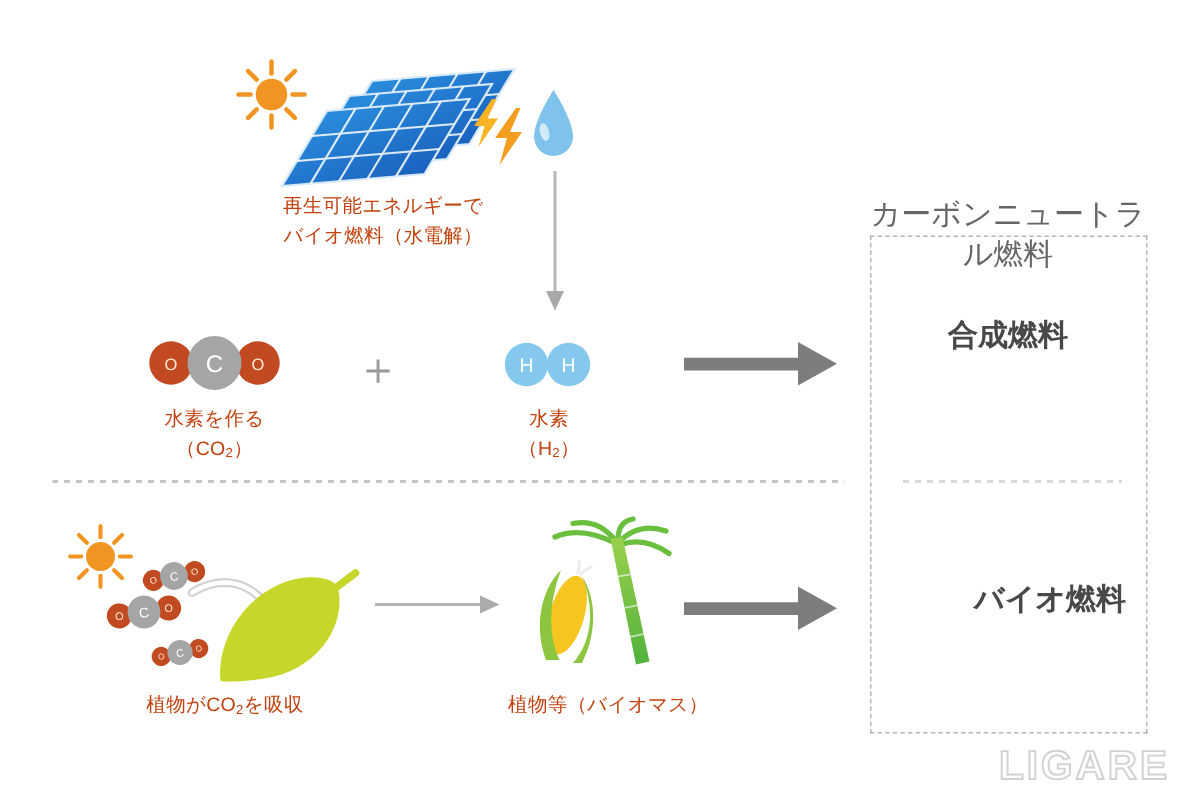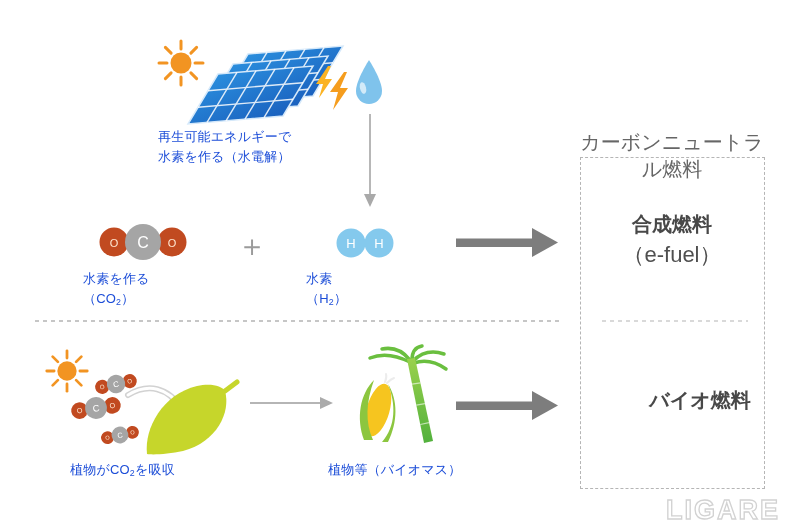--- a/index.html
+++ b/index.html
@@ -2,22 +2,22 @@
 <html><head>
 <meta charset="utf-8">
 <style>
   html,body{margin:0;padding:0;background:#ffffff;}
   .canvas{
     position:relative;width:800px;height:532px;background:#ffffff;
     overflow:hidden;font-family:"Liberation Sans","DejaVu Sans",sans-serif;
   }
   svg{position:absolute;overflow:visible;}
   .caption{
-    position:absolute;font-size:13px;line-height:1.5;
-    color:#1d4ed8;letter-spacing:0.2px;
+    position:absolute;text-align:center;font-size:13px;line-height:1.5;
+    color:#c2410c;letter-spacing:0.2px;
   }
   .caption sub{font-size:0.68em;vertical-align:-0.22em;}
   .plus{
     position:absolute;text-align:center;font-size:30px;font-weight:300;
     color:#9b9b9b;
   }
   .box-title{
     position:absolute;text-align:center;font-size:20px;color:#666666;
   }
   .dashed-box{
@@ -88,21 +88,21 @@
     <polygon points="30,8 16,28 24,28 19,46 34,24 26,24 33,8" fill="#f59d1e"></polygon>
   </svg>
 
   <svg style="left:352px;top:58px;" width="34" height="52" viewBox="0 0 34 52">
     <path d="M17,2 C17,2 4,22 4,33 a13,13 0 0 0 26,0 C30,22 17,2 17,2 Z" fill="#7fc3ec"></path>
     <ellipse cx="11" cy="30" rx="3" ry="6" fill="#ffffff" opacity="0.65" transform="rotate(-14 11 30)"></ellipse>
   </svg>
 
   <div class="caption" style="left:158px;top:127px;width:195px;">
     <div>再生可能エネルギーで</div>
-    <div>水素を作る（水電解）</div>
+    <div>バイオ燃料（水電解）</div>
   </div>
 
   <svg style="left:363px;top:114px;" width="14" height="94" viewBox="0 0 14 94">
     <line x1="7" y1="0" x2="7" y2="80" stroke="#b7b7b7" stroke-width="2"></line>
     <polygon points="1,80 13,80 7,93" fill="#a9a9a9"></polygon>
   </svg>
 
   <svg style="left:98px;top:219px;" width="90" height="46" viewBox="0 0 90 46">
     <circle cx="16" cy="23" r="14.5" fill="#c14a20"></circle>
     <circle cx="74" cy="23" r="14.5" fill="#c14a20"></circle>
@@ -135,21 +135,20 @@
     <rect x="0" y="11.5" width="76" height="8.5" fill="#7d7d7d"></rect>
     <polygon points="76,1 102,15.5 76,30" fill="#7d7d7d"></polygon>
   </svg>
 
   <div class="box-title" style="left:574px;top:129px;width:196px;">カーボンニュートラル燃料</div>
 
   <div class="dashed-box" style="left:580px;top:157px;width:183px;height:330px;"></div>
 
   <div class="fuel-label" style="left:580px;top:212px;width:184px;">
     <div class="l1">合成燃料</div>
-    <div class="l2">（e-fuel）</div>
   </div>
 
   <div class="h-dash light" style="left:602px;top:320px;width:146px;"></div>
 
   <div class="fuel-label" style="left:608px;top:388px;width:184px;">
     <div class="l1">バイオ燃料</div>
   </div>
 
   <div class="h-dash" style="left:35px;top:320px;width:528px;"></div>
 

